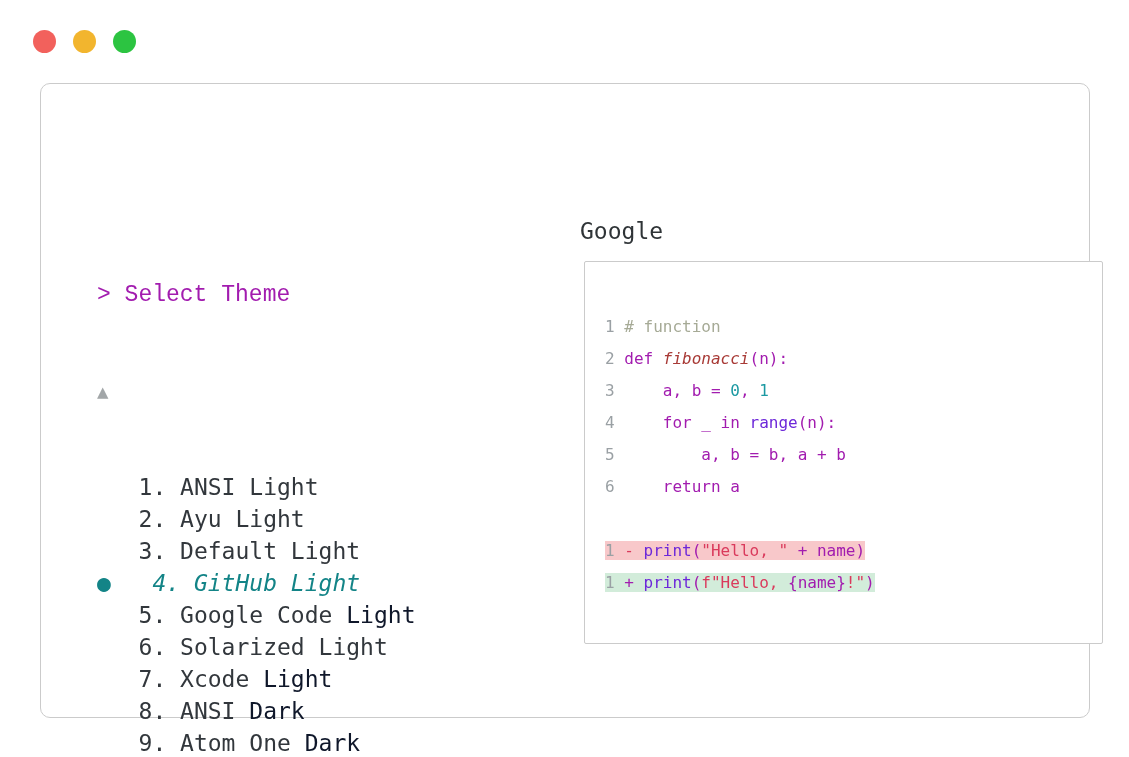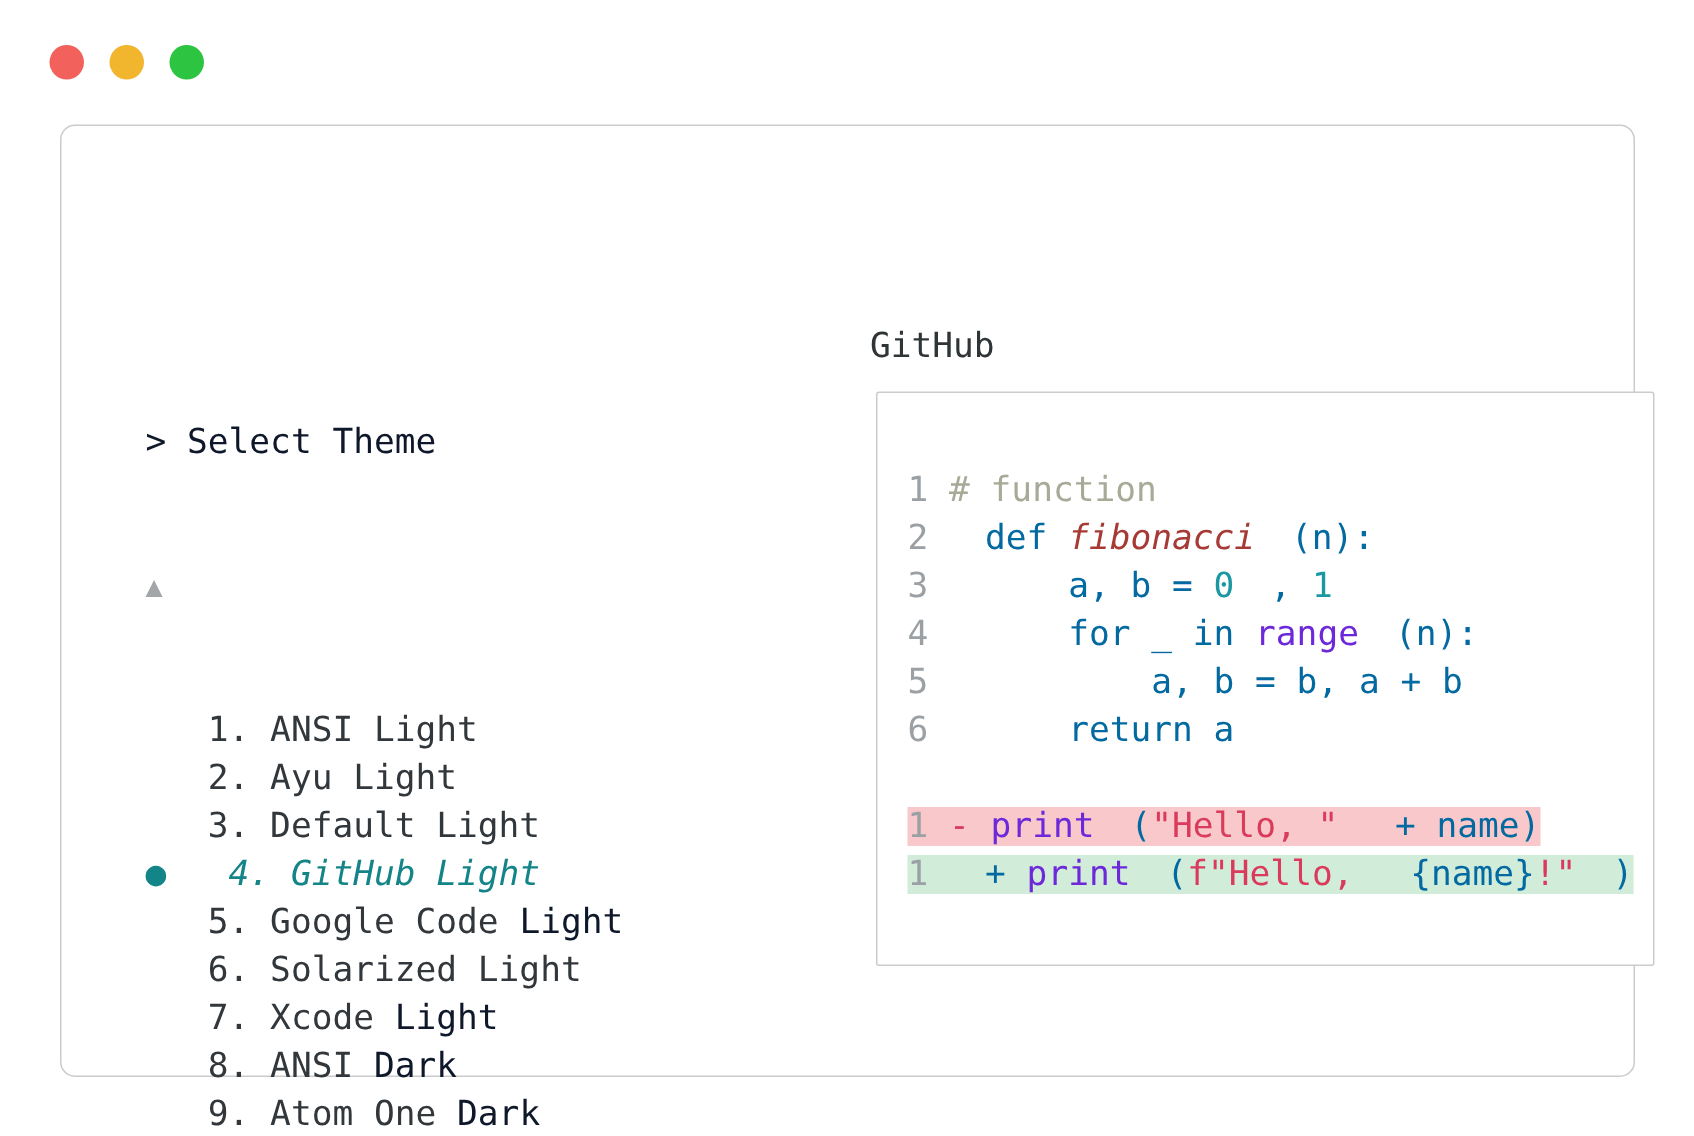--- a/index.html
+++ b/index.html
@@ -20,43 +20,43 @@
     position:absolute;left:40px;top:83px;width:1050px;height:635px;
     border:1.5px solid #cbcbcb;border-radius:10px;background:#ffffff;
     box-sizing:border-box;
   }
 
   
   .picker-col{
     position:absolute;left:56px;top:131px;
     font-size:23px;line-height:32px;white-space:pre;
   }
-  .prompt{color:#0f172a;}
+  .prompt{color:#a21caf;font-family:Liberation Mono, monospace;}
   .scroll-up{color:#a2a6a8;font-size:19px;}
   .item{color:#32373c;cursor:default;}
   .item .muted{color:#0f172a;}
   .item.selected{color:#138487;font-style:italic;}
 
   
   .preview-title{
     position:absolute;left:539px;top:131px;
     font-size:23px;line-height:32px;color:#2f3437;white-space:pre;
   }
   .preview-box{
     position:absolute;left:543px;top:177px;width:519px;height:383px;
     border:1.5px solid #cbcbcb;border-radius:2px;background:#ffffff;
     box-sizing:border-box;overflow:hidden;
   }
   .code{
     position:absolute;left:20px;top:49px;
-    font-size:23px;line-height:32px;white-space:pre;
+    font-size:16px;line-height:32px;white-space:pre;
   }
   .code-line{height:32px;}
   .tok-ln{color:#9aa0a4;}
-  .tok-plain{color:#0369a1;margin-left:24px;}
+  .tok-plain{color:#a21caf;}
   .tok-comment{color:#a6aa96;}
   .tok-func{color:#a83a36;font-style:italic;}
   .tok-numlit{color:#1b99a2;}
   .tok-builtin{color:#6d28d9;}
   .tok-string{color:#da3a5c;}
   .tok-diffminus{color:#da3a5c;}
   .hl-removed{background:#f8c8ca;}
   .hl-added{background:#d2ecda;}
 </style>
 </head>
@@ -71,17 +71,17 @@
 <div class="panel">
   <div class="picker-col">
     <div class="prompt">&gt; Select Theme</div>
     <div class="scroll-up">▲</div>
     <div id="theme-list"><div class="item"><span>   1. ANSI Light</span></div><div class="item"><span>   2. Ayu Light</span></div><div class="item"><span>   3. Default Light</span></div><div class="item selected"><span>●   4. GitHub Light</span></div><div class="item"><span>   5. Google Code</span><span class="muted"> Light</span></div><div class="item"><span>   6. Solarized Light</span></div><div class="item"><span>   7. Xcode</span><span class="muted"> Light</span></div><div class="item"><span>   8. ANSI</span><span class="muted"> Dark</span></div><div class="item"><span>   9. Atom One</span><span class="muted"> Dark</span></div></div>
     
     
     
   </div>
 
-  <div class="preview-title">GitHub</div>
+  <div class="preview-title">Google</div>
   <div class="preview-box">
     <div class="code" id="code-block"><div class="code-line"><span class="tok-ln">1 </span><span class="tok-comment"># function</span></div><div class="code-line"><span class="tok-ln">2 </span><span class="tok-plain">def </span><span class="tok-func">fibonacci</span><span class="tok-plain">(n):</span></div><div class="code-line"><span class="tok-ln">3 </span><span class="tok-plain">    a, b = </span><span class="tok-numlit">0</span><span class="tok-plain">, </span><span class="tok-numlit">1</span></div><div class="code-line"><span class="tok-ln">4 </span><span class="tok-plain">    for _ in </span><span class="tok-builtin">range</span><span class="tok-plain">(n):</span></div><div class="code-line"><span class="tok-ln">5 </span><span class="tok-plain">        a, b = b, a + b</span></div><div class="code-line"><span class="tok-ln">6 </span><span class="tok-plain">    return a</span></div><div class="code-line"></div><div class="code-line"><span class="hl-removed"><span class="tok-ln">1 </span><span class="tok-diffminus">- </span><span class="tok-builtin">print</span><span class="tok-plain">(</span><span class="tok-string">"Hello, "</span><span class="tok-plain"> + name)</span></span></div><div class="code-line"><span class="hl-added"><span class="tok-ln">1 </span><span class="tok-plain">+ </span><span class="tok-builtin">print</span><span class="tok-plain">(</span><span class="tok-string">f"Hello, </span><span class="tok-plain">{name}</span><span class="tok-string">!"</span><span class="tok-plain">)</span></span></div></div>
   </div>
 </div>
 
 </body></html>

